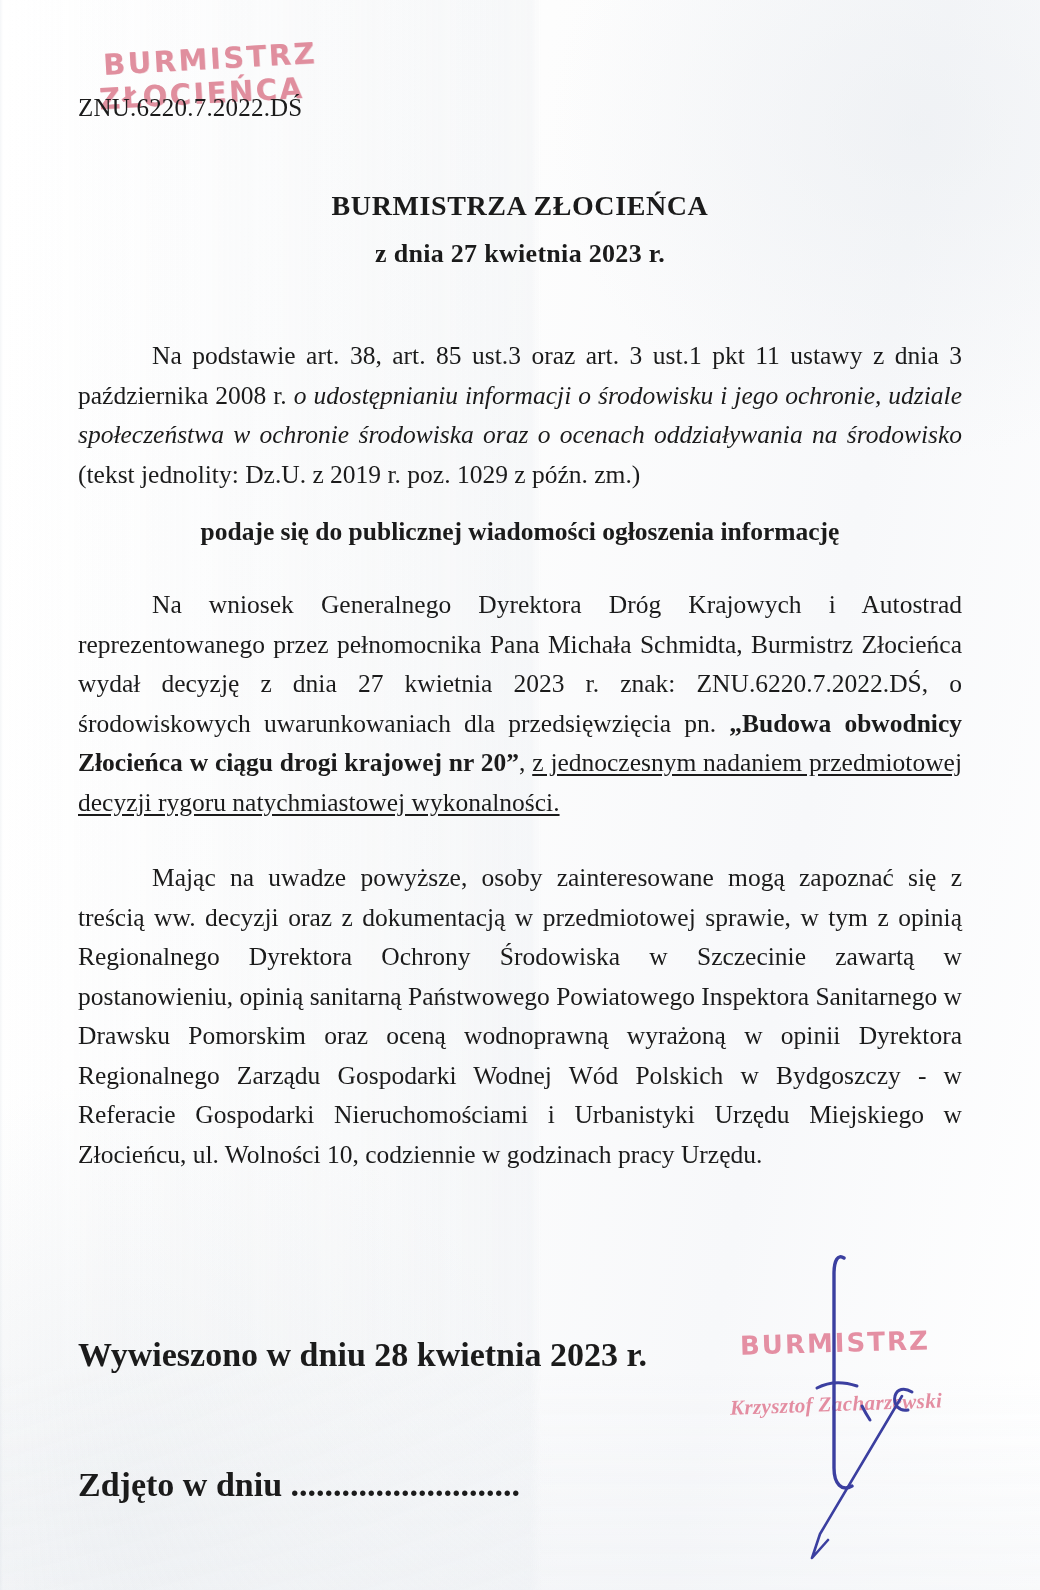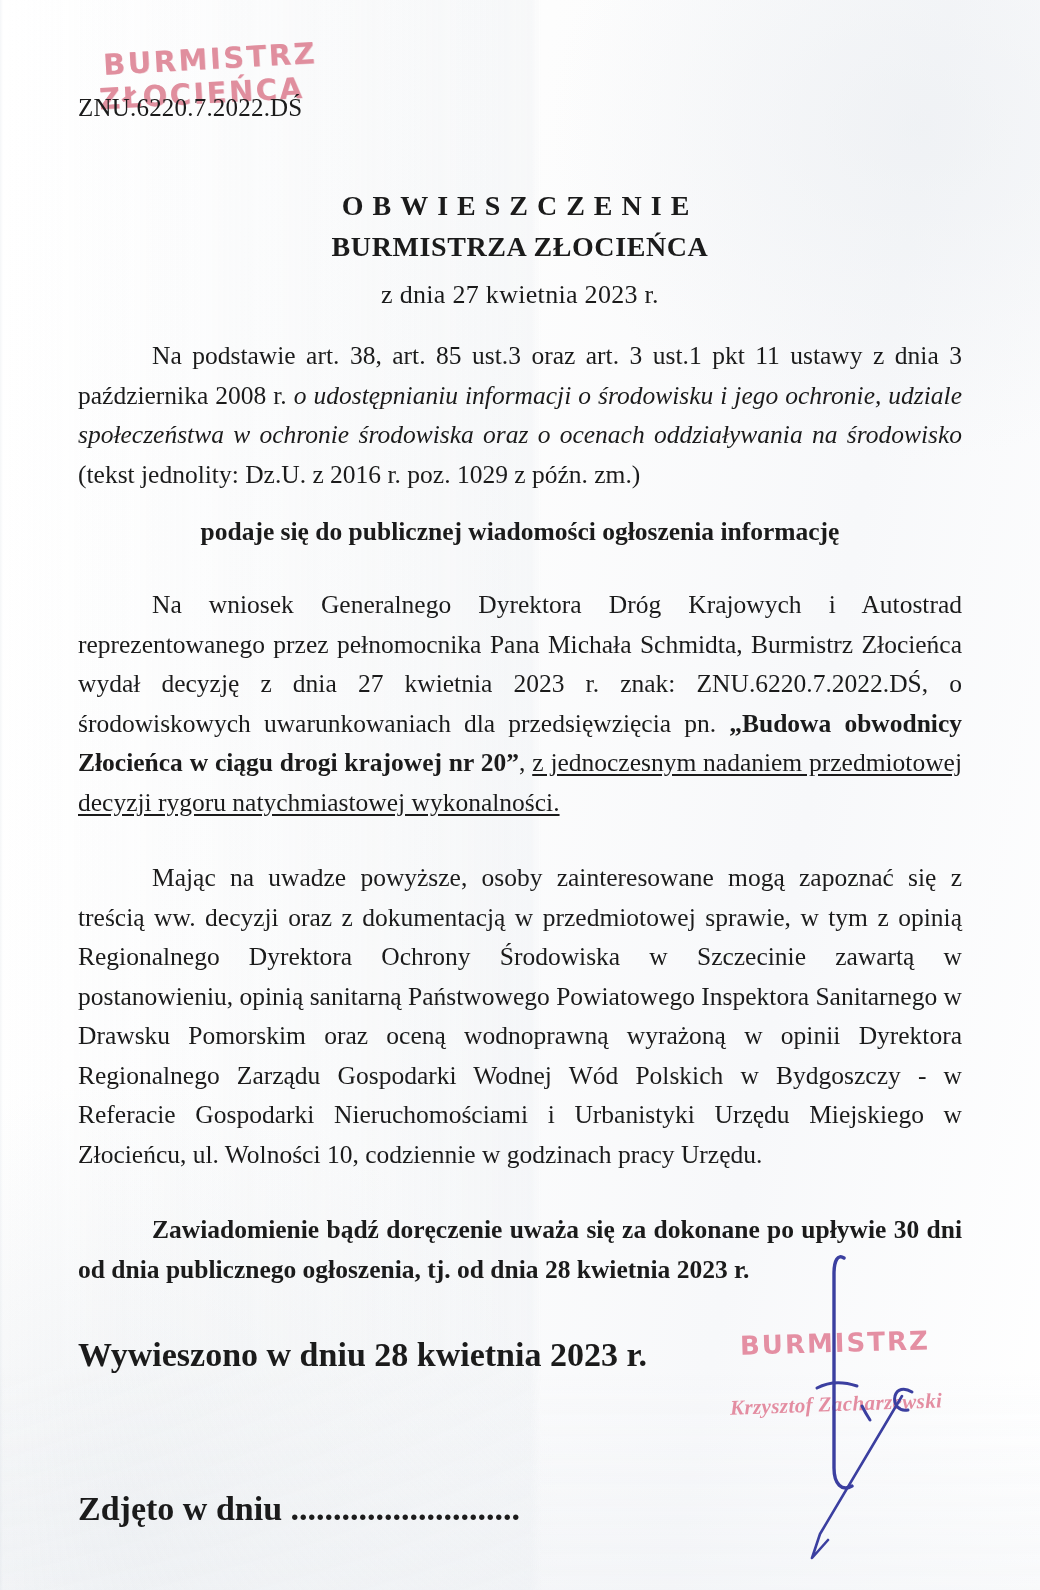--- a/index.html
+++ b/index.html
@@ -77,21 +77,21 @@
     margin-bottom: 9px;
   }
   .title-sub {
     font-size: 28px;
     font-weight: 700;
     letter-spacing: 0.6px;
     margin-bottom: 17px;
   }
   .title-date {
     font-size: 26px;
-    font-weight: 400;
+    font-weight: 700;
     letter-spacing: 0.3px;
   }
 
   
   .body-col {
     position: absolute;
     left: 78px;
     width: 884px;
     top: 336px;
   }
@@ -118,21 +118,21 @@
   .gap-c { height: 36px; }
 
   
   .footer {
     position: absolute;
     left: 78px;
     top: 1336px;
     font-size: 34px;
     font-weight: 700;
   }
-  .footer .second { margin-top: 116px; }
+  .footer .second { margin-top: 92px; }
 
   
   .sig-area {
     position: absolute;
     left: 716px;
     top: 1240px;
     width: 300px;
     height: 340px;
   }
   .sig-stamp {
@@ -177,42 +177,40 @@
   <div class="scan-noise"></div>
 
   <div class="header-stamp">
     <span class="l1">BURMISTRZ</span>
     <span class="l2">ZŁOCIEŃCA</span>
   </div>
 
   <div class="ref-no">ZNU.6220.7.2022.DŚ</div>
 
   <div class="title-block">
-    <div class="title-main">OBWIESZCZENIE</div>
     <div class="title-sub">BURMISTRZA ZŁOCIEŃCA</div>
     <div class="title-date">z dnia 27 kwietnia 2023 r.</div>
   </div>
 
   <div class="body-col">
 
-    <p class="para indent"><span>Na podstawie art. 38, art. 85 ust.3 oraz art. 3 ust.1 pkt 11  ustawy z dnia 3 października 2008 r. </span><span class="it">o udostępnianiu informacji o środowisku i jego ochronie, udziale społeczeństwa w ochronie środowiska oraz o ocenach oddziaływania na środowisko</span><span> (tekst jednolity: Dz.U. z 2016 r. poz. 1029 z późn. zm.)</span></p>
+    <p class="para indent"><span>Na podstawie art. 38, art. 85 ust.3 oraz art. 3 ust.1 pkt 11  ustawy z dnia 3 października 2008 r. </span><span class="it">o udostępnianiu informacji o środowisku i jego ochronie, udziale społeczeństwa w ochronie środowiska oraz o ocenach oddziaływania na środowisko</span><span> (tekst jednolity: Dz.U. z 2019 r. poz. 1029 z późn. zm.)</span></p>
 
     <p class="center-bold">podaje się do publicznej wiadomości ogłoszenia informację</p>
 
     <div class="gap-b"></div>
 
     <p class="para indent"><span>Na wniosek Generalnego Dyrektora Dróg Krajowych i Autostrad reprezentowanego przez pełnomocnika Pana Michała Schmidta, Burmistrz Złocieńca wydał decyzję z dnia 27 kwietnia 2023 r. znak: ZNU.6220.7.2022.DŚ, o środowiskowych uwarunkowaniach dla przedsięwzięcia pn. </span><span class="bd">„Budowa obwodnicy Złocieńca w ciągu drogi krajowej nr 20”</span><span>, </span><span class="ul">z jednoczesnym nadaniem przedmiotowej decyzji rygoru natychmiastowej wykonalności.</span></p>
 
     <div class="gap-c"></div>
 
     <p class="para indent">Mając na uwadze powyższe, osoby zainteresowane mogą zapoznać się z treścią ww. decyzji oraz z dokumentacją w przedmiotowej sprawie, w tym z opinią Regionalnego Dyrektora Ochrony Środowiska w Szczecinie zawartą w postanowieniu, opinią sanitarną Państwowego Powiatowego Inspektora Sanitarnego w Drawsku Pomorskim oraz oceną wodnoprawną wyrażoną w opinii Dyrektora Regionalnego Zarządu Gospodarki Wodnej Wód Polskich w Bydgoszczy - w Referacie Gospodarki Nieruchomościami i Urbanistyki Urzędu Miejskiego w Złocieńcu, ul. Wolności 10, codziennie w godzinach pracy Urzędu.</p>
 
     <div class="gap-c"></div>
 
-    <p class="para indent bd">Zawiadomienie bądź doręczenie uważa się za dokonane po upływie 30 dni od dnia publicznego ogłoszenia, tj. od dnia 28 kwietnia 2023 r.</p>
   </div>
 
   <div class="footer">
     <div class="first">Wywieszono w dniu 28 kwietnia 2023 r.</div>
     <div class="second">Zdjęto w dniu ...........................</div>
   </div>
 
   <div class="sig-area">
     <div class="sig-stamp">BURMISTRZ</div>
     <div class="sig-name">Krzysztof Zacharzewski</div>

